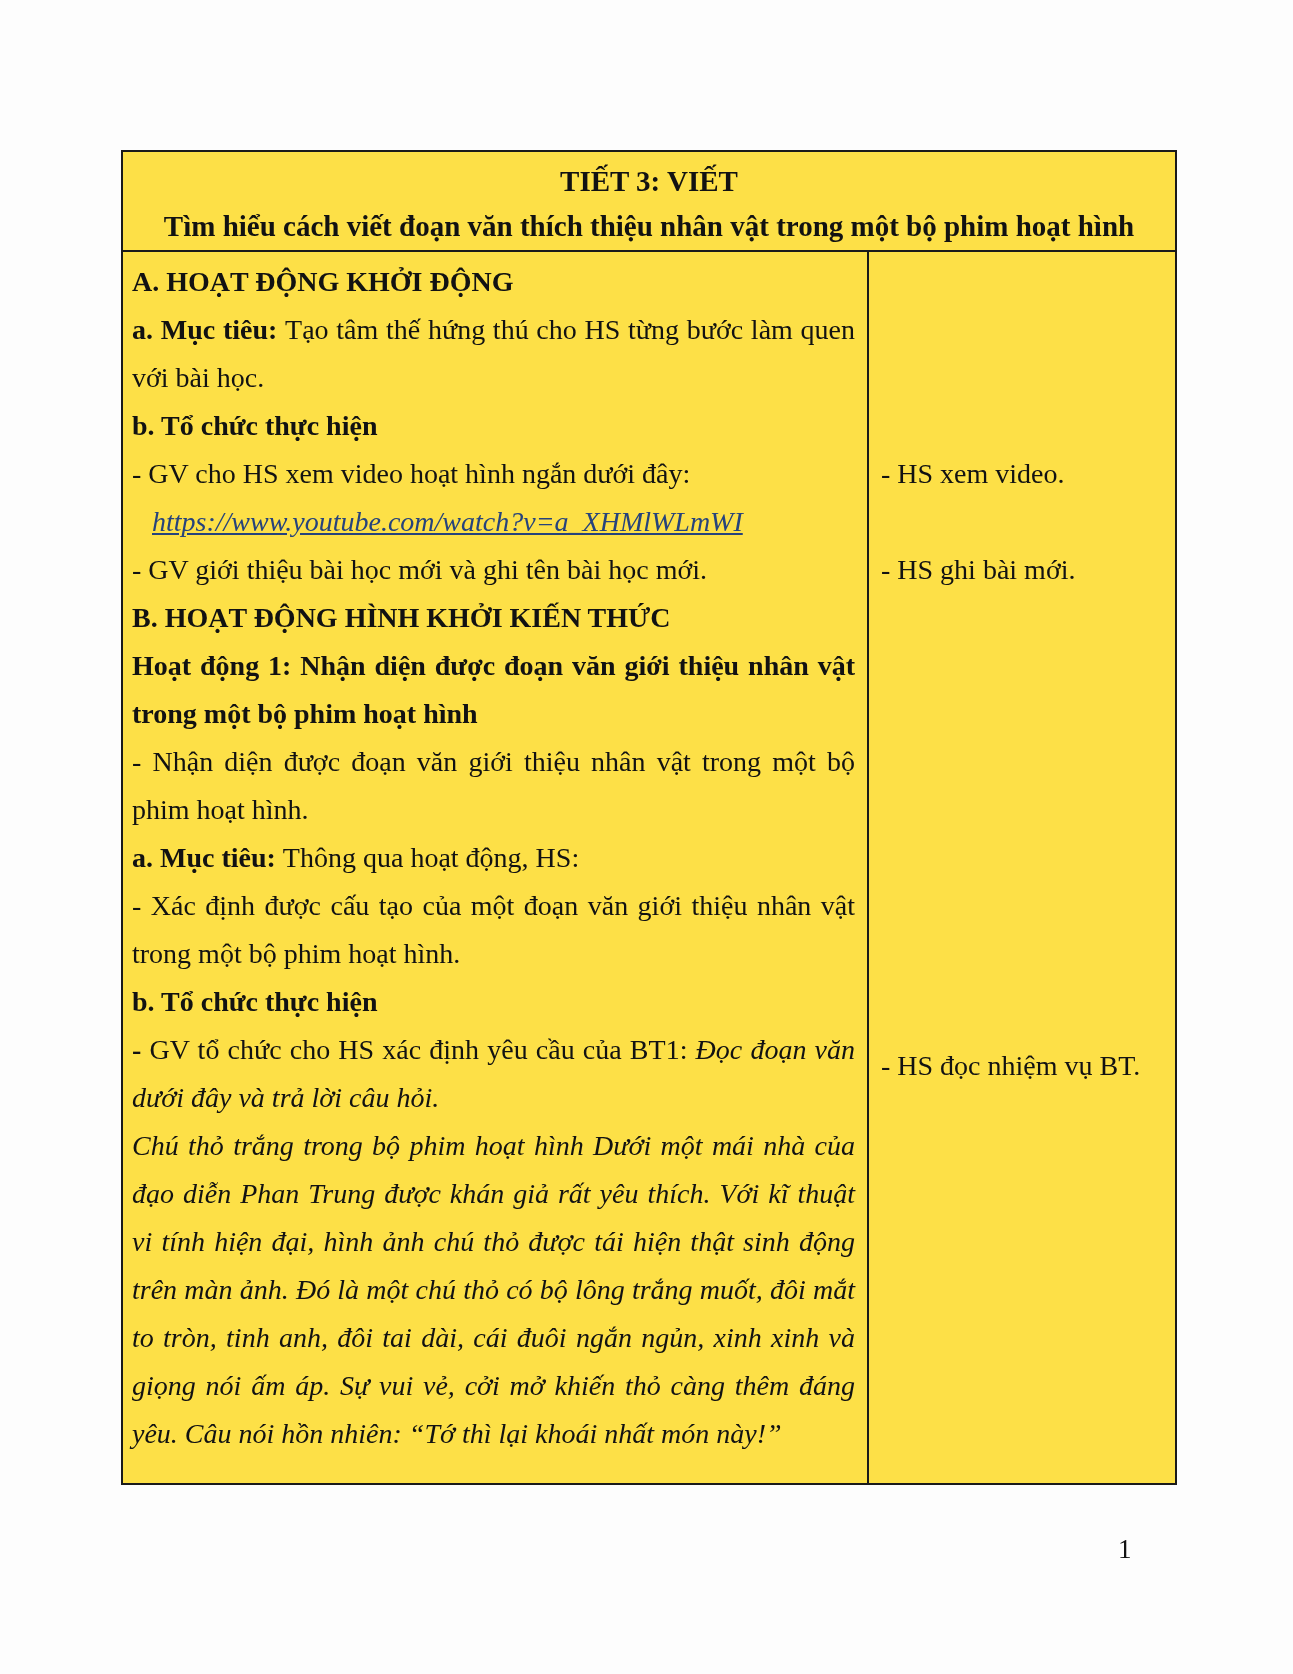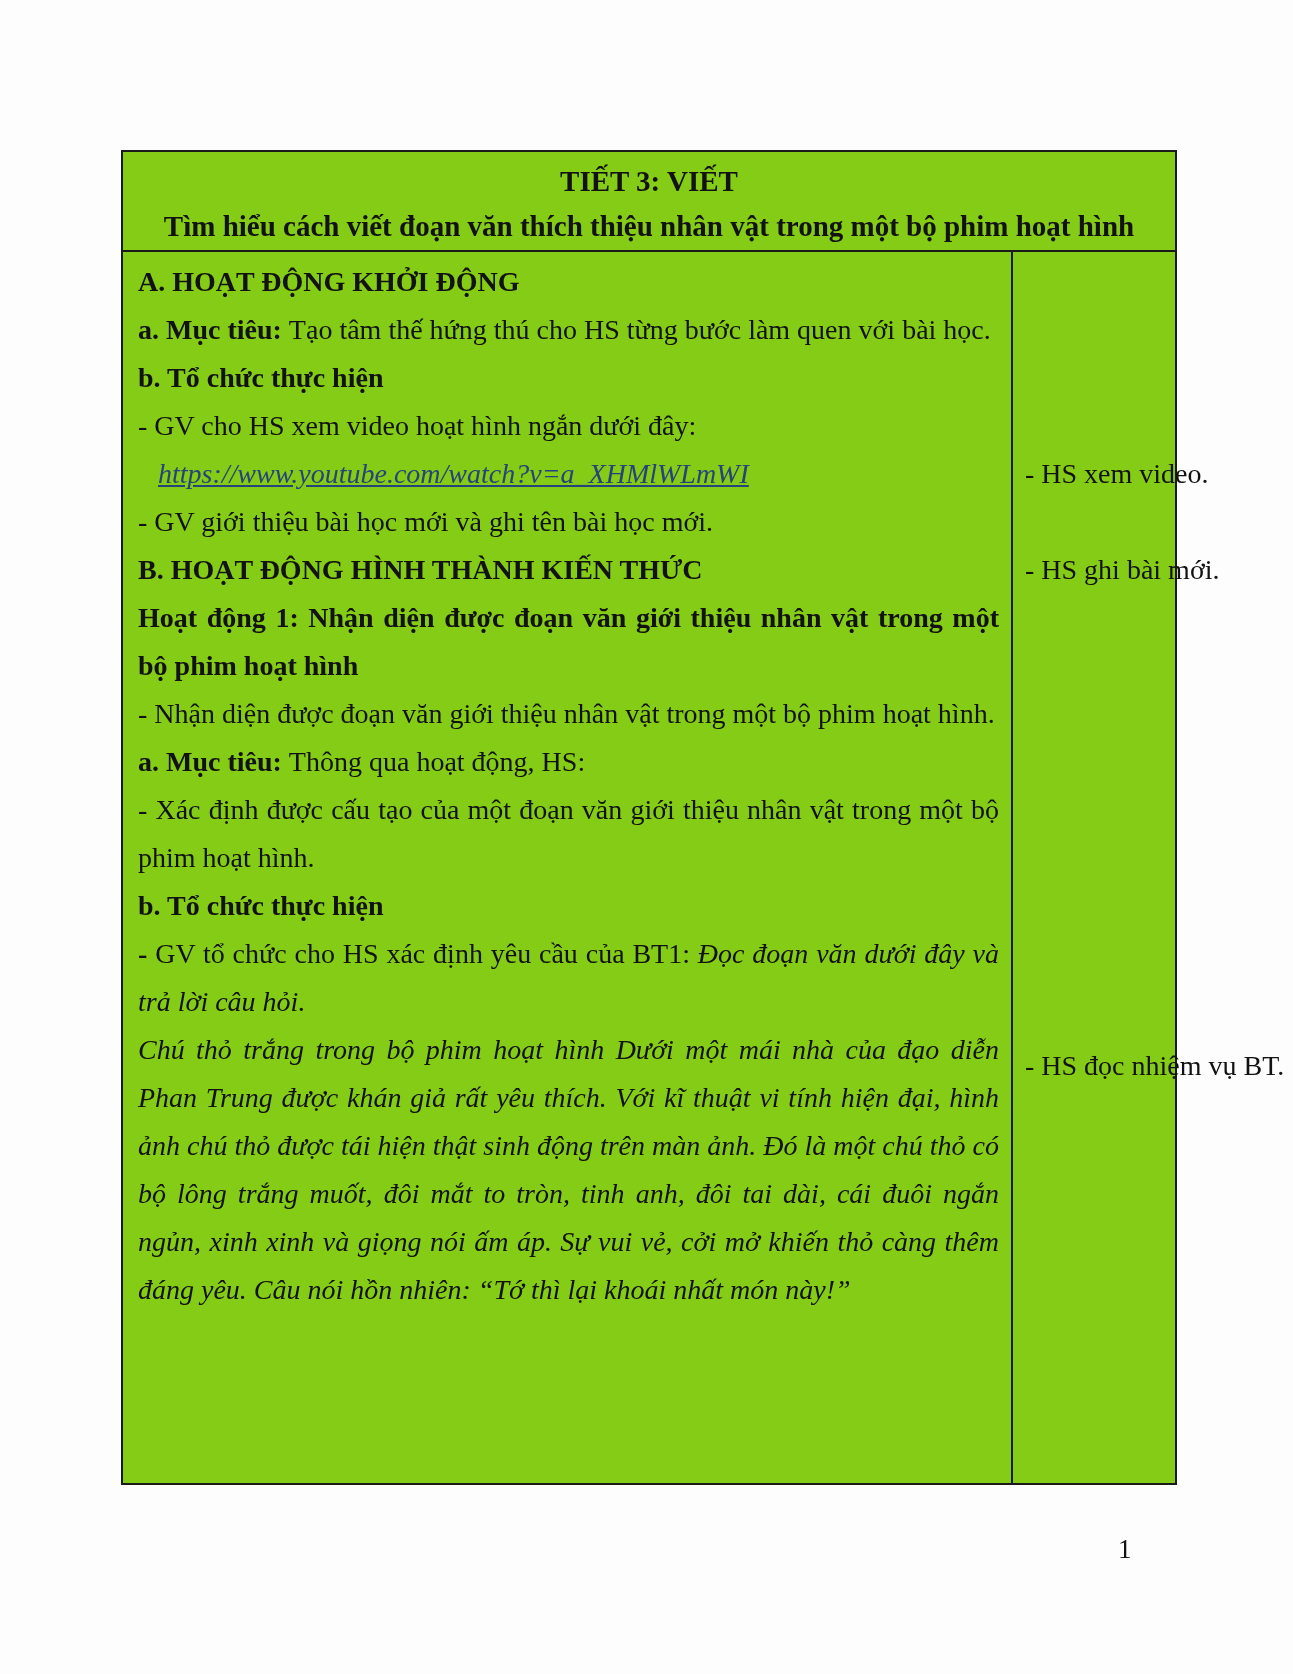--- a/index.html
+++ b/index.html
@@ -10,40 +10,40 @@
     color: #121212;
     position: relative;
     overflow: hidden;
   }
   .doc-table {
     position: absolute;
     left: 121px;
     top: 150px;
     width: 1056px;
     border: 2px solid #1a1a1a;
-    background: #84cc16;
+    background: #fde047;
   }
   .header-cell {
     border-bottom: 2px solid #1a1a1a;
     height: 100px;
     text-align: center;
     font-weight: bold;
     font-size: 29px;
     line-height: 45px;
     padding-top: 7px;
   }
   .body-row {
     display: flex;
     min-height: 1231px;
     align-items: stretch;
   }
   .cell-left {
-    width: 890px;
+    width: 746px;
     border-right: 2px solid #1a1a1a;
-    padding: 6px 12px 16px 15px;
+    padding: 6px 12px 16px 9px;
   }
   .cell-right {
     flex: 1;
     position: relative;
   }
   .para {
     font-size: 28px;
     line-height: 48px;
     text-align: justify;
   }
@@ -79,21 +79,21 @@
     <div>Tìm hiểu cách viết đoạn văn thích thiệu nhân vật trong một bộ phim hoạt hình</div>
   </div>
   <div class="body-row">
     <div class="cell-left">
         <p class="para"><span class="b">A. HOẠT ĐỘNG KHỞI ĐỘNG</span></p>
         <p class="para"><span class="b">a. Mục tiêu: </span><span>Tạo tâm thế hứng thú cho HS từng bước làm quen với bài học.</span></p>
         <p class="para"><span class="b">b. Tổ chức thực hiện</span></p>
         <p class="para"><span>- GV cho HS xem video hoạt hình ngắn dưới đây:</span></p>
         <p class="para"><a class="link i" href="#" style="color: rgb(38, 67, 124); margin-left: 20px;">https://www.youtube.com/watch?v=a_XHMlWLmWI</a></p>
         <p class="para"><span>- GV giới thiệu bài học mới và ghi tên bài học mới.</span></p>
-        <p class="para"><span class="b">B. HOẠT ĐỘNG HÌNH THÀNH KIẾN THỨC</span></p>
+        <p class="para"><span class="b">B. HOẠT ĐỘNG HÌNH KHỞI KIẾN THỨC</span></p>
         <p class="para"><span class="b">Hoạt động 1: Nhận diện được đoạn văn giới thiệu nhân vật trong một bộ phim hoạt hình</span></p>
         <p class="para"><span>- Nhận diện được đoạn văn giới thiệu nhân vật trong một bộ phim hoạt hình.</span></p>
         <p class="para"><span class="b">a. Mục tiêu: </span><span>Thông qua hoạt động, HS:</span></p>
         <p class="para"><span>- Xác định được cấu tạo của một đoạn văn giới thiệu nhân vật trong một bộ phim hoạt hình.</span></p>
         <p class="para"><span class="b">b. Tổ chức thực hiện</span></p>
         <p class="para"><span class="b">- </span><span>GV tổ chức cho HS xác định yêu cầu của BT1: </span><span class="i">Đọc đoạn văn dưới đây và trả lời câu hỏi.</span></p>
         <p class="para"><span class="i">Chú thỏ trắng trong bộ phim hoạt hình Dưới một mái nhà của đạo diễn Phan Trung được khán giả rất yêu thích. Với kĩ thuật vi tính hiện đại, hình ảnh chú thỏ được tái hiện thật sinh động trên màn ảnh. Đó là một chú thỏ có bộ lông trắng muốt, đôi mắt to tròn, tinh anh, đôi tai dài, cái đuôi ngắn ngủn, xinh xinh và giọng nói ấm áp. Sự vui vẻ, cởi mở khiến thỏ càng thêm đáng yêu. Câu nói hồn nhiên: “Tớ thì lại khoái nhất món này!”</span></p>
       </div>
     <div class="cell-right">
         <div class="note note-1">- HS xem video.</div>

